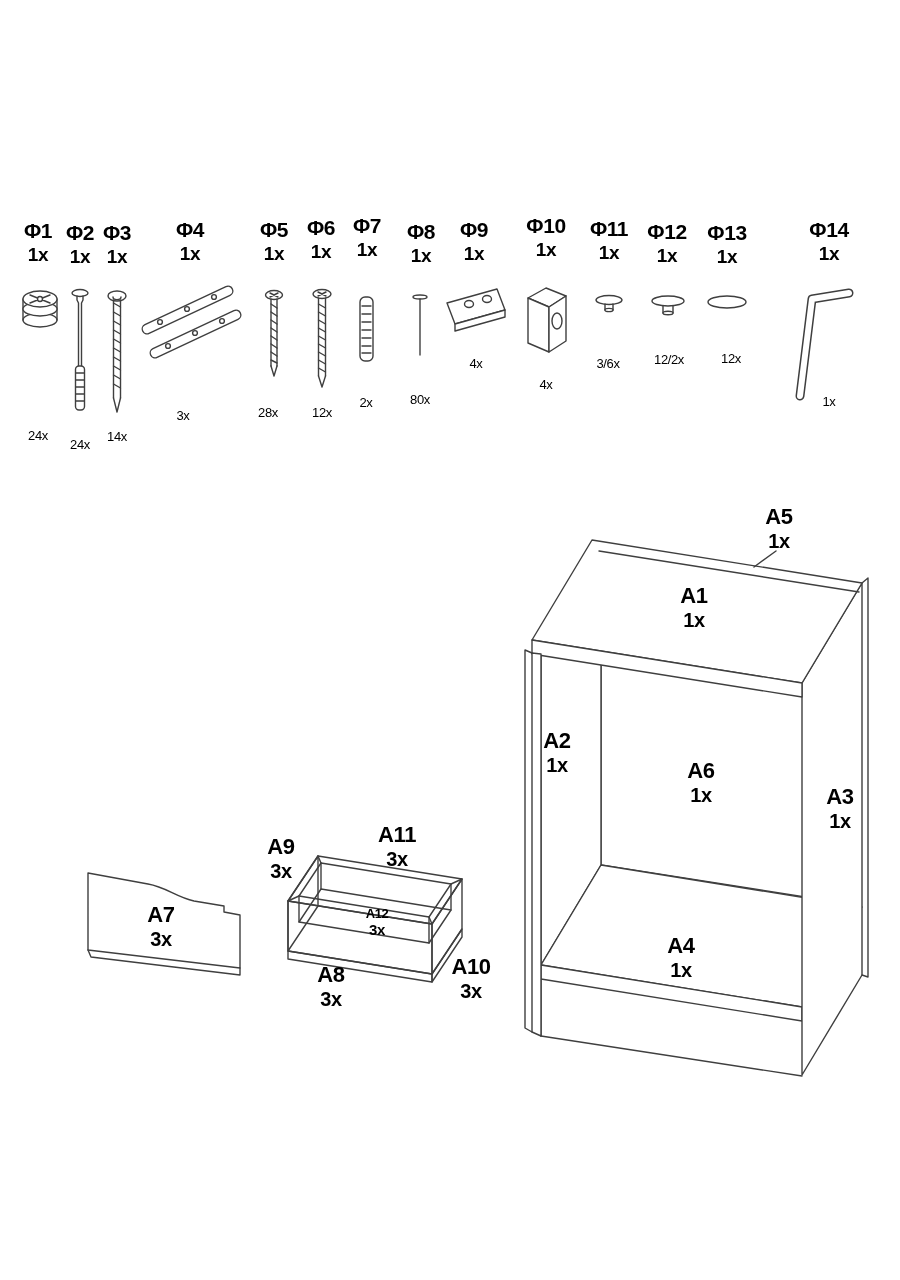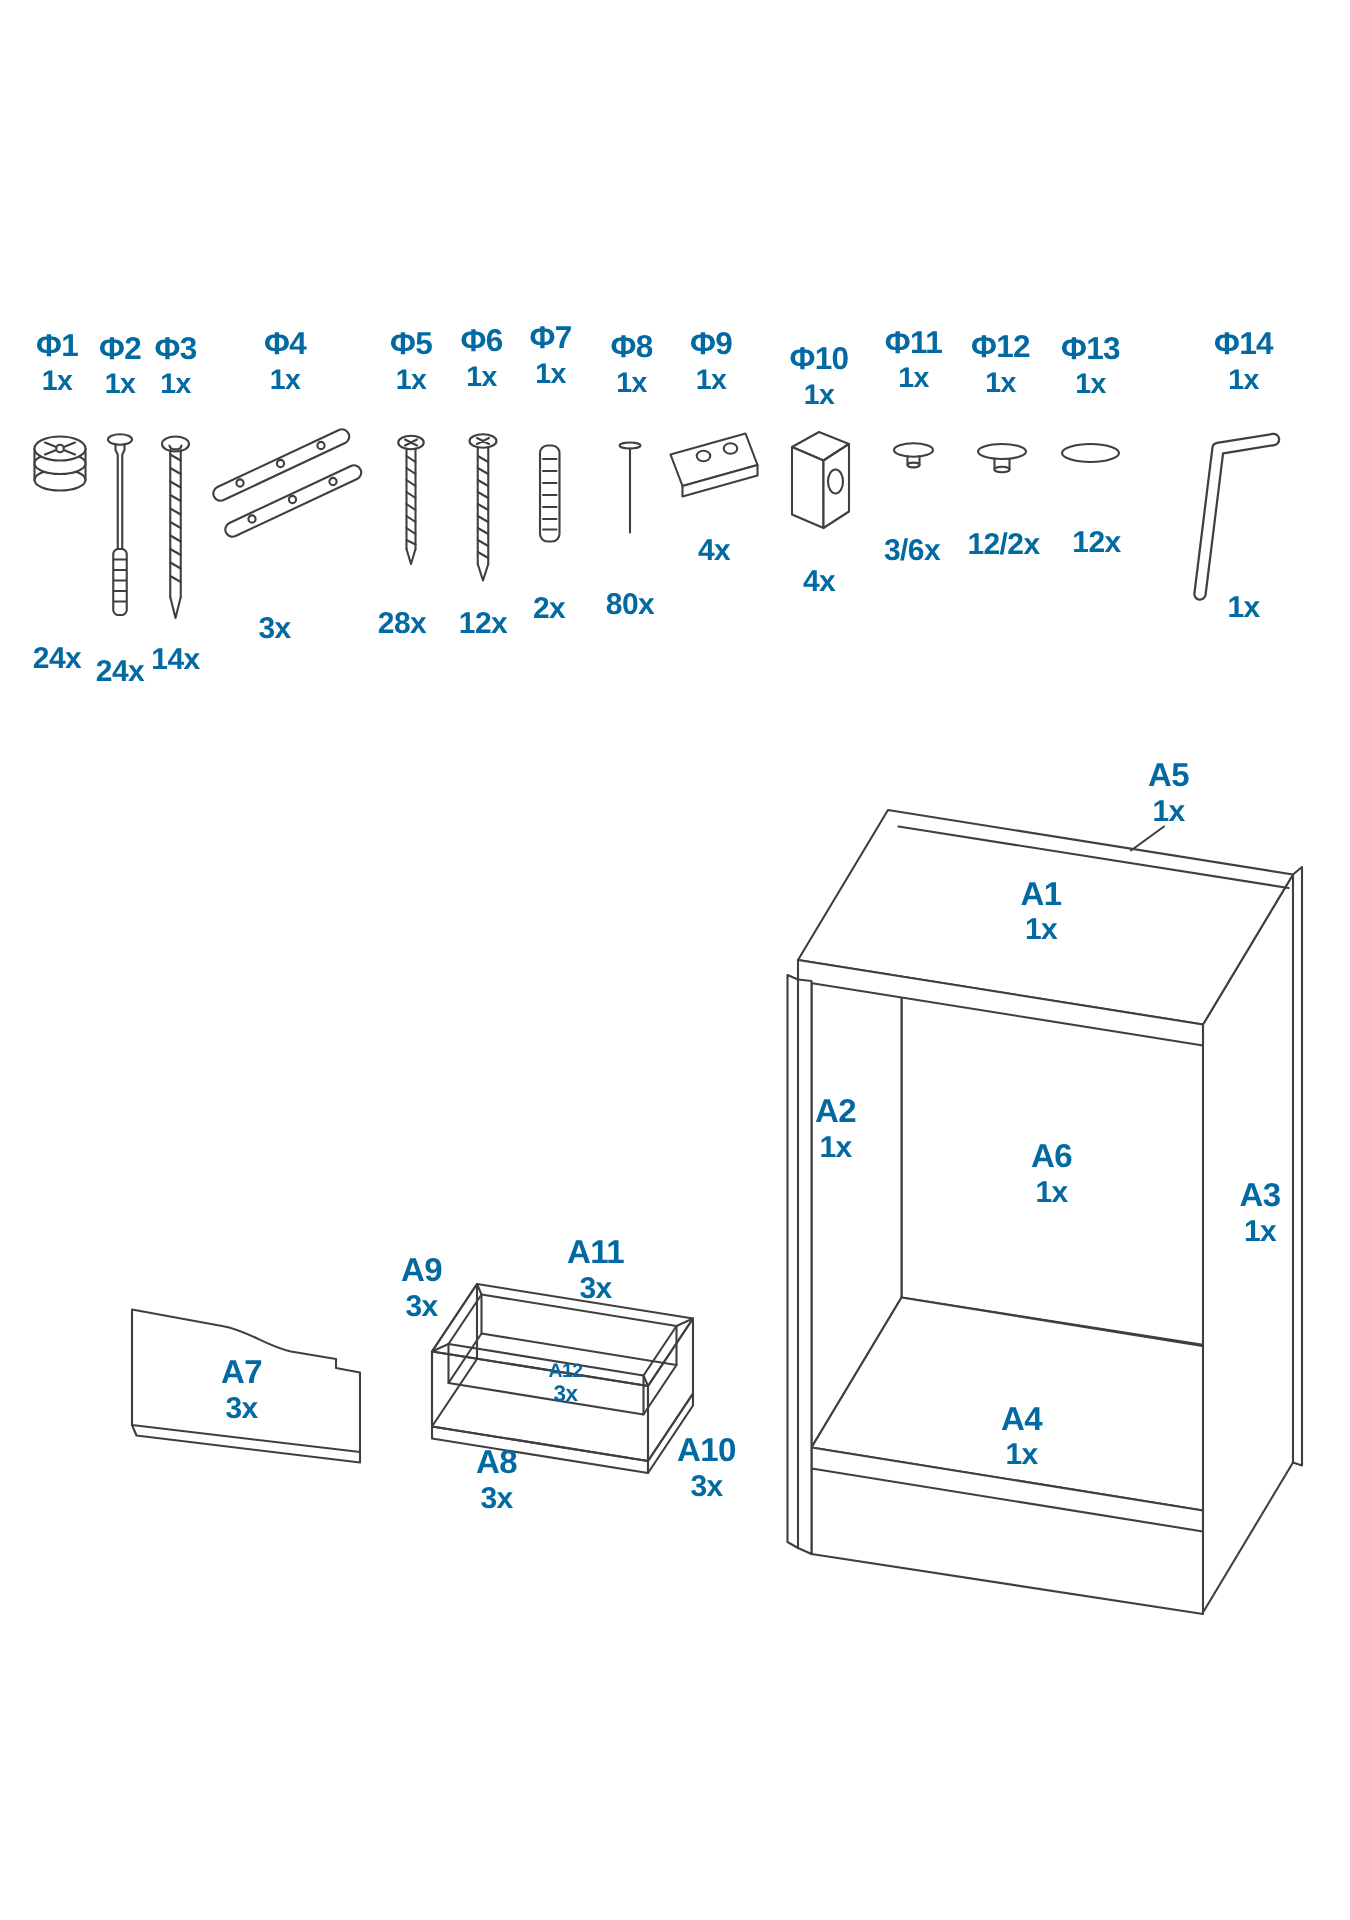--- a/index.html
+++ b/index.html
@@ -1,27 +1,27 @@
 <!DOCTYPE html>
 <html><head>
 <meta charset="utf-8">
 <title>Diagram</title>
 <style>
   html,body{margin:0;padding:0;background:#fff;}
   .page{position:relative;width:900px;height:1280px;background:#fff;overflow:hidden;
-        font-family:"Liberation Sans",sans-serif;color:#0369a1;}
+        font-family:"Liberation Sans",sans-serif;color:#000000;}
   svg.art{position:absolute;left:0;top:0;}
   .lbl{position:absolute;transform:translateX(-50%);text-align:center;line-height:1.18;white-space:nowrap;}
   .lbl .code{font-size:21px;font-weight:700;letter-spacing:-0.4px;}
   .lbl .unit{font-size:19px;font-weight:700;letter-spacing:-0.4px;}
   .plabel .code{font-size:22px;text-align:right;}
   .plabel .unit{font-size:20px;}
   .small .code{font-size:13px;}
   .small .unit{font-size:15px;}
-  .qty{position:absolute;transform:translateX(-50%);font-size:20px;font-weight:700;
+  .qty{position:absolute;transform:translateX(-50%);font-size:13px;font-weight:400;
        letter-spacing:-0.4px;white-space:nowrap;}
 </style>
 </head>
 <body>
 
 <div class="page">
 
   <svg class="art" width="900" height="1280" viewBox="0 0 900 1280">
     <g stroke="#3f3f3f" stroke-width="1.4" fill="none" stroke-linejoin="round" stroke-linecap="round">
 
@@ -200,21 +200,21 @@
     <div class="unit">1x</div>
   </div>
   <div class="lbl" style="left:421px;top:220px">
     <div class="code">Φ8</div>
     <div class="unit">1x</div>
   </div>
   <div class="lbl" style="left:474px;top:218px">
     <div class="code">Φ9</div>
     <div class="unit">1x</div>
   </div>
-  <div class="lbl" style="left:546px;top:228px">
+  <div class="lbl" style="left:546px;top:214px">
     <div class="code">Φ10</div>
     <div class="unit">1x</div>
   </div>
   <div class="lbl" style="left:609px;top:217px">
     <div class="code">Φ11</div>
     <div class="unit">1x</div>
   </div>
   <div class="lbl" style="left:667px;top:220px">
     <div class="code">Φ12</div>
     <div class="unit">1x</div>

